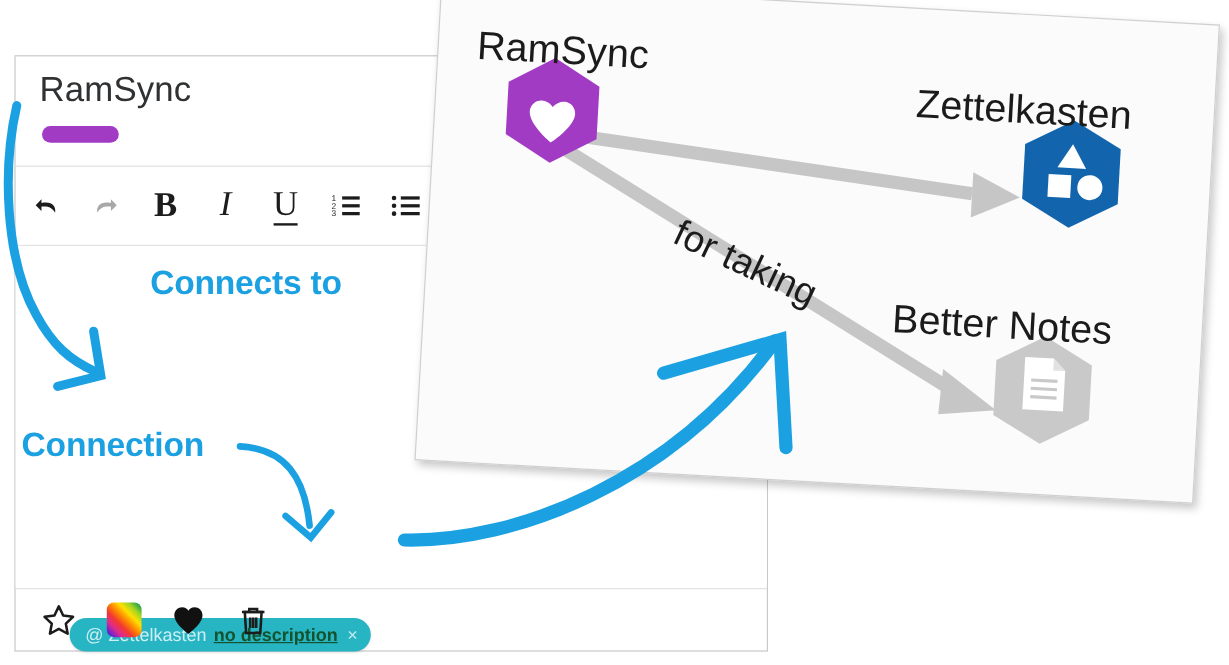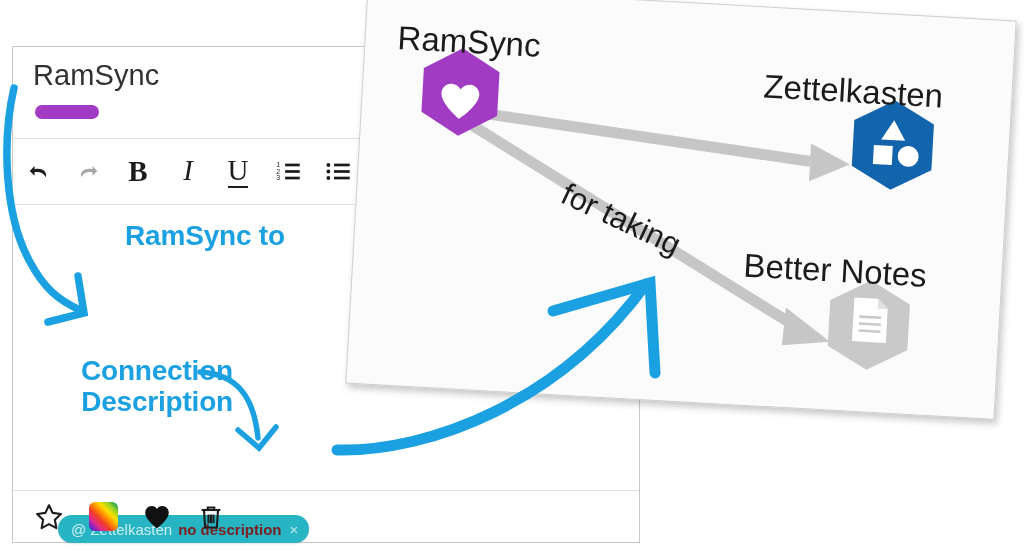--- a/index.html
+++ b/index.html
@@ -58,21 +58,21 @@
   
   .conn-tag{
     position:absolute;
     display:inline-flex;align-items:center;
     height:28px;padding:0 11px 0 13px;
     background:#27b5c4;border-radius:14px;
     color:#ffffff;font-size:15px;white-space:nowrap;
     box-shadow:0 1px 2px rgba(0,0,0,.12);
   }
   .conn-tag .tag-target{color:#cdeef2;font-weight:400;margin-right:6px;}
-  .conn-tag .tag-desc{color:#7f1d1d;font-weight:bold;}
+  .conn-tag .tag-desc{color:#14532d;font-weight:bold;text-decoration:underline;}
   .conn-tag .tag-x{
     margin-left:8px;color:#bfe8ee;font-size:15px;line-height:1;
   }
   #tag-zettelkasten{left:45px;top:310px;}
 
   
   #editor-actions{
     position:absolute;left:0;right:0;bottom:0;height:52px;
     border-top:1px solid #e2e2e2;box-sizing:border-box;
     display:flex;align-items:center;padding-left:20px;gap:22px;
@@ -115,21 +115,21 @@
   #annotations{
     position:absolute;left:0;top:0;width:1024px;height:554px;z-index:20;
     pointer-events:none;
   }
   .anno-text{
     position:absolute;color:#1ba1e2;font-weight:bold;
     font-size:28px;line-height:1.12;letter-spacing:-0.2px;
     pointer-events:auto;
   }
   #anno-connects{left:92px;top:220px;width:226px;text-align:center;}
-  #anno-description{left:18px;top:355px;width:215px;text-align:right;}
+  #anno-description{left:18px;top:355px;width:215px;text-align:left;}
 </style>
 </head>
 <body>
 
 <div id="editor-panel">
 
   <div id="editor-title-row">
     <div id="note-title">RamSync</div>
     <div id="note-color-bar"></div>
   </div>
@@ -295,20 +295,19 @@
       <path d="M238 430 L259 448 L276 427"></path>
     </g>
 
     <g fill="none" stroke="#1ba1e2" stroke-width="11" stroke-linecap="round">
       <path d="M337 450 C430 452 560 402 646 284"></path>
       <path d="M553 311 L650 283 L655 373"></path>
     </g>
   </svg>
 
   <div class="anno-text" id="anno-connects">
-    <div>RamSync to</div>
+    <div>Connects to</div>
   </div>
 
   <div class="anno-text" id="anno-description">
     <div>Connection</div>
-    <div>Description</div>
   </div>
 </div>
 
 </body></html>

